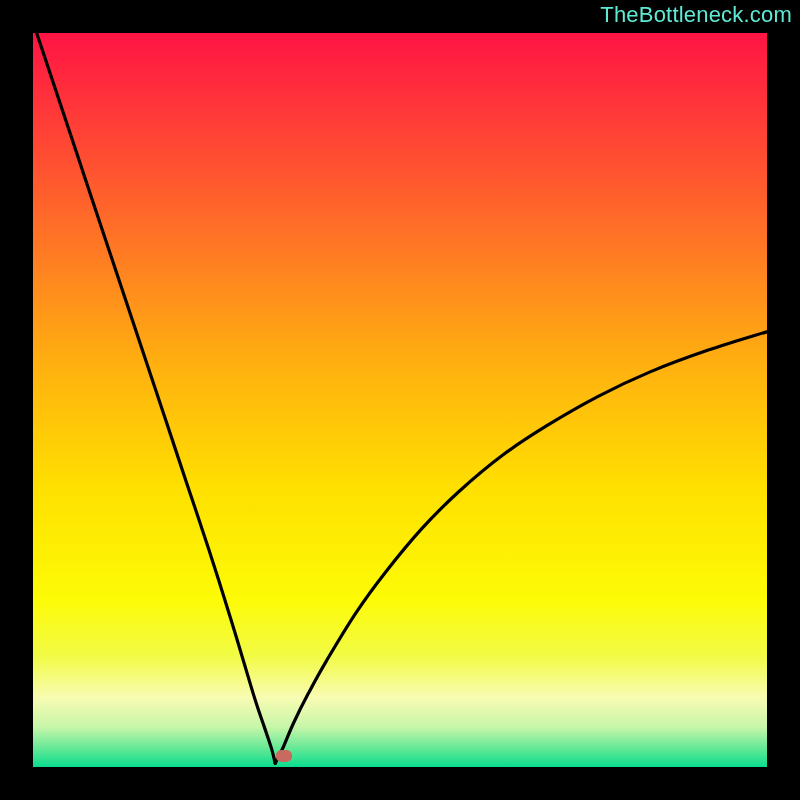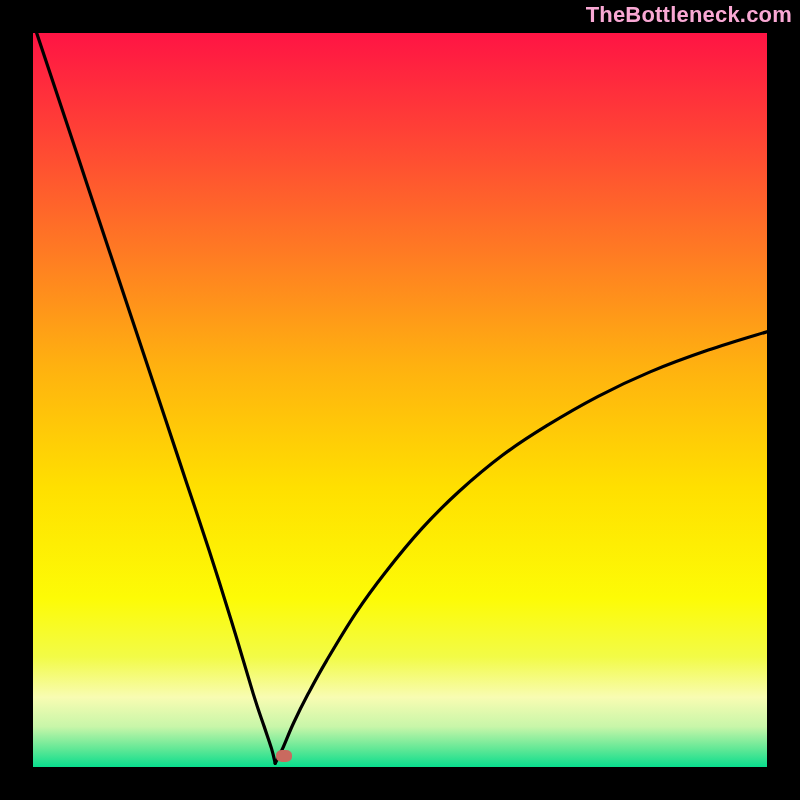--- a/index.html
+++ b/index.html
@@ -14,23 +14,23 @@
   .frame {
     position: relative;
     width: 800px;
     height: 800px;
     background: #000;
   }
   .watermark {
     position: absolute;
     top: 2px;
     right: 8px;
-    color: #f9a8d4;
+    color: #5eead4;
     font-size: 22px;
-    font-weight: 700;
+    font-weight: 400;
     letter-spacing: 0.2px;
     z-index: 30;
     user-select: none;
   }
   .plot {
     position: absolute;
     left: 33px;
     top: 33px;
     width: 734px;
     height: 734px;

